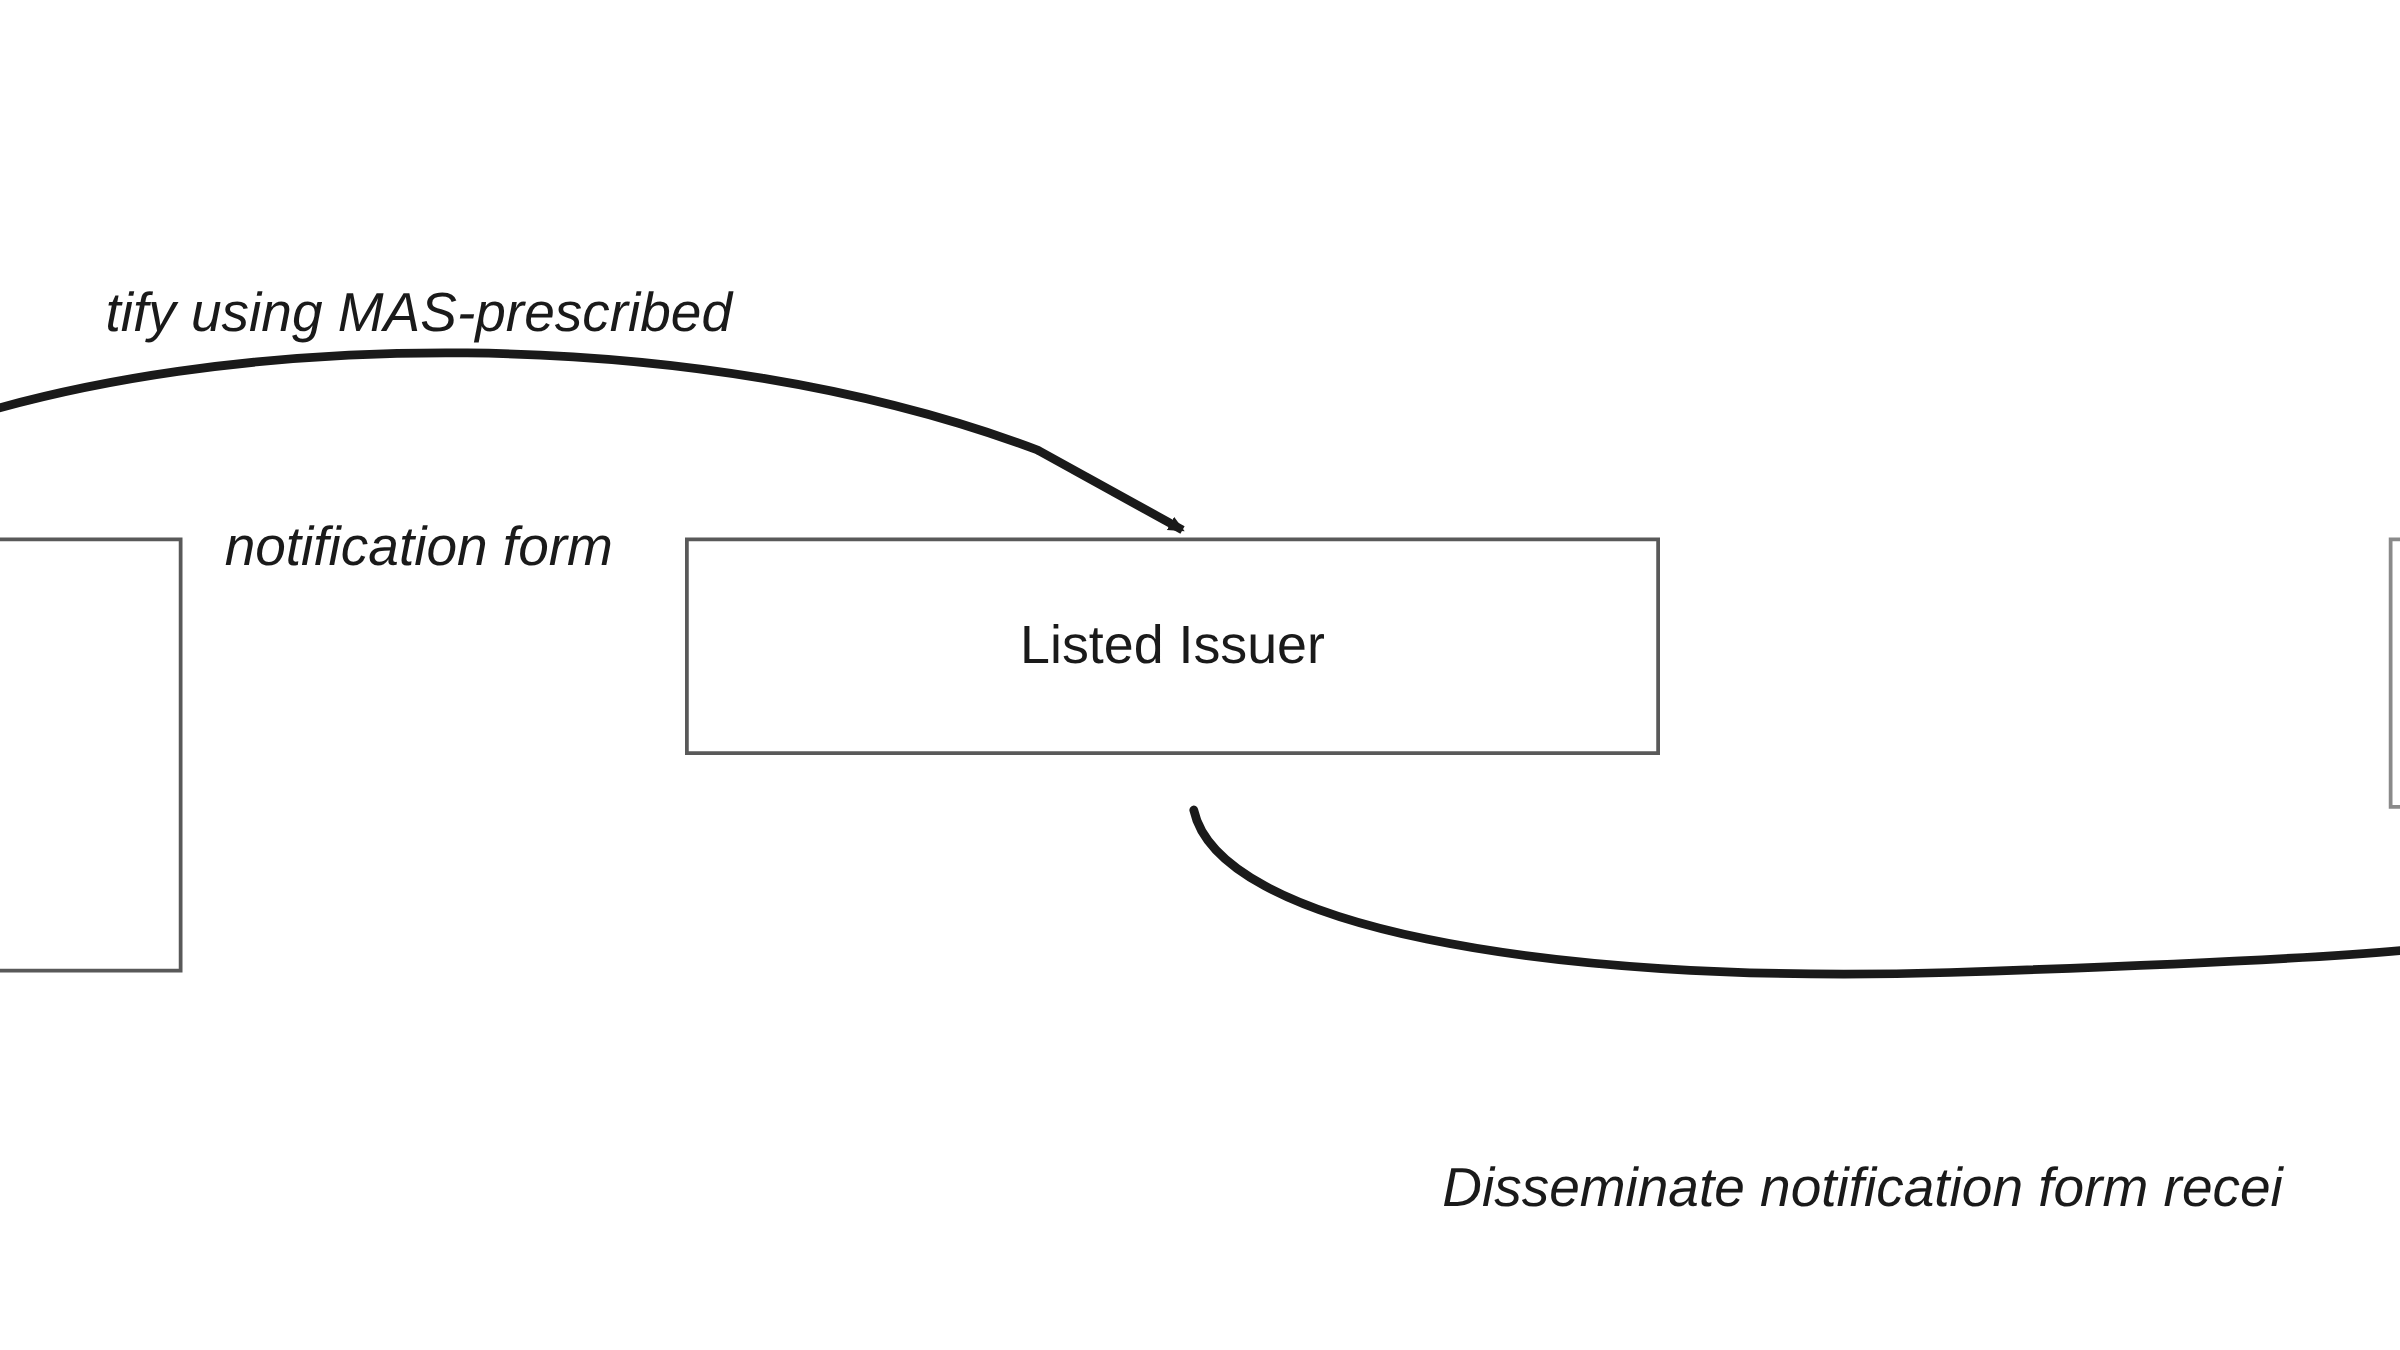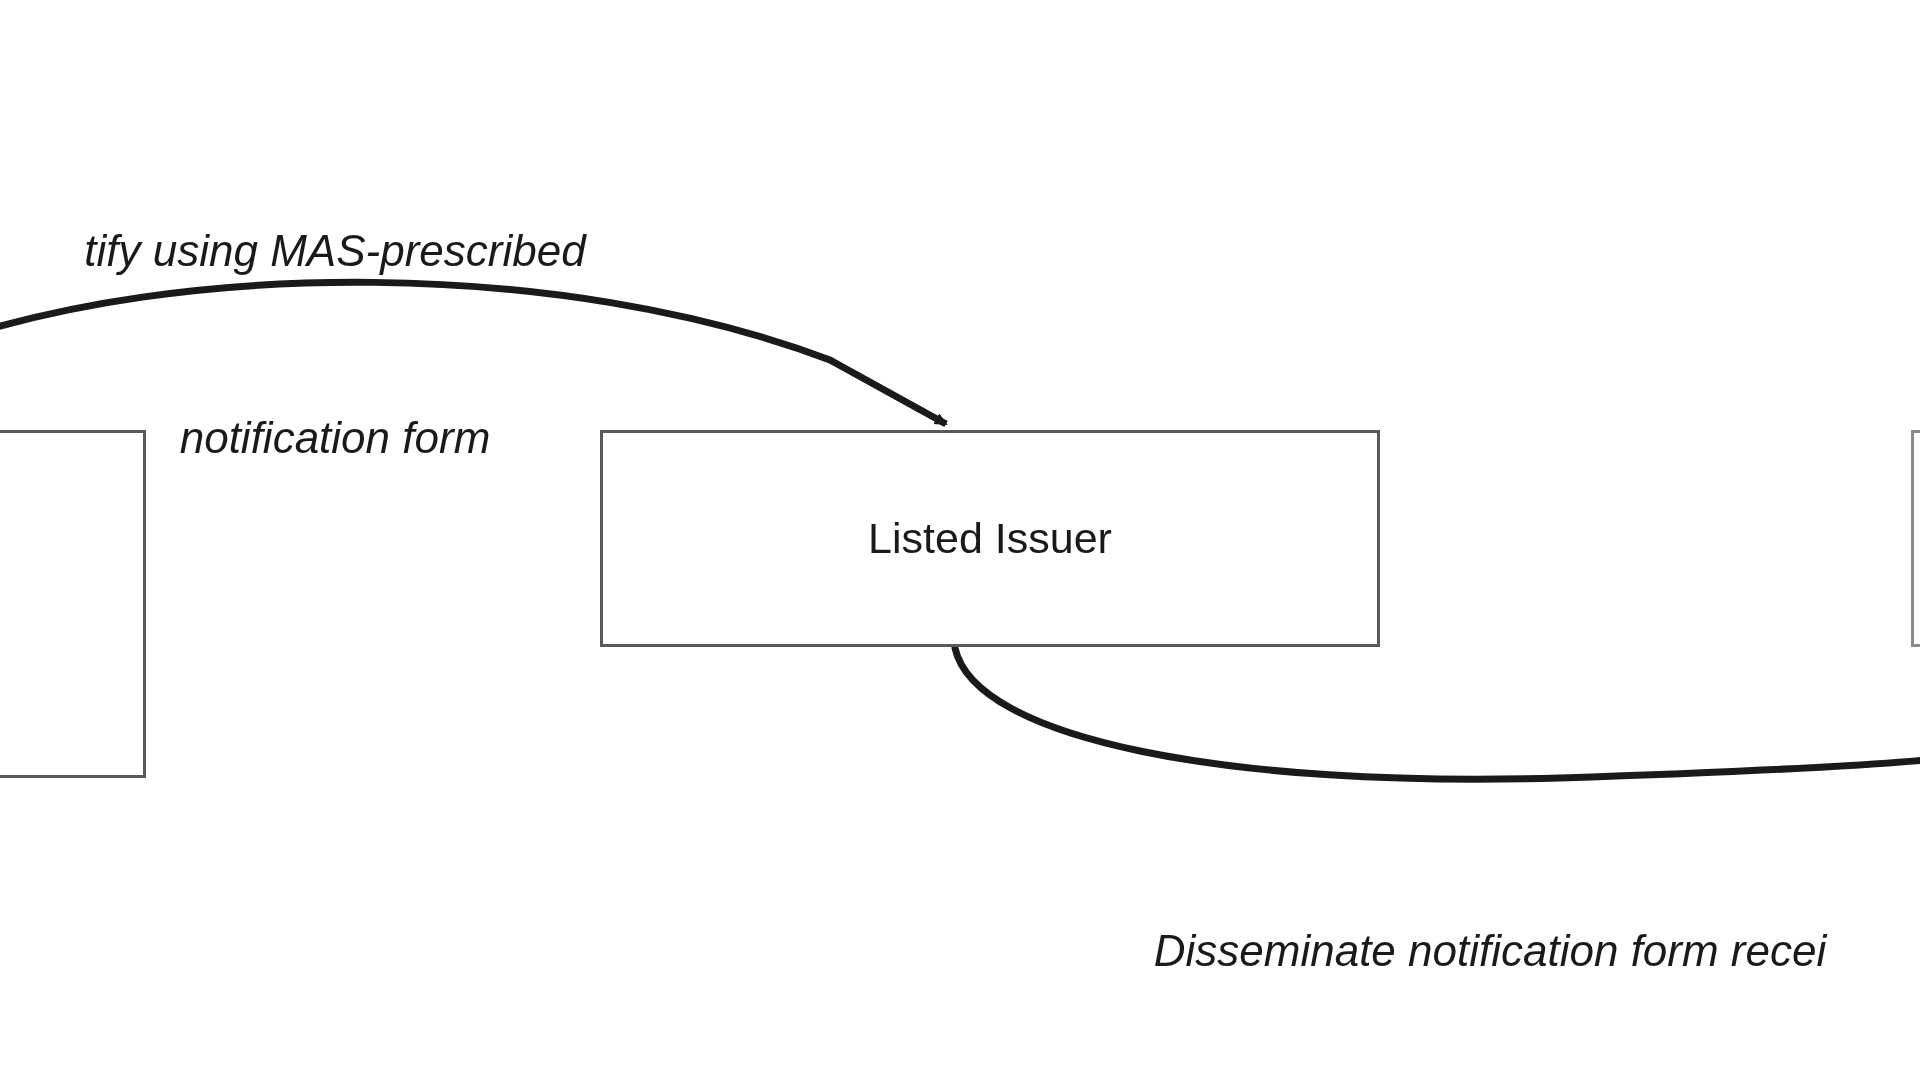--- a/index.html
+++ b/index.html
@@ -48,24 +48,24 @@
     left: -300px;
     top: 430px;
     width: 446px;
     height: 348px;
   }
   #node-substantial-shareholder .node-label {
     width: 100%;
     padding-left: 4px;
   }
   #node-listed-issuer {
-    left: 600px;
+    left: 548px;
     top: 430px;
     width: 780px;
-    height: 217px;
+    height: 174px;
   }
   
   #node-sgxnet {
     left: 1911px;
     top: 430px;
     width: 430px;
     height: 217px;
     border-color: #8a8a8a;
   }
   .edge-label {

